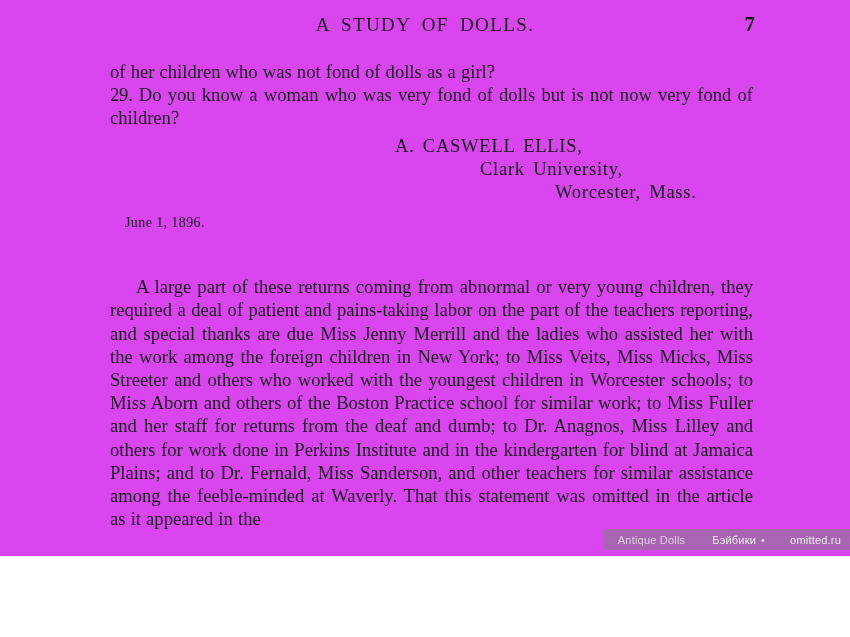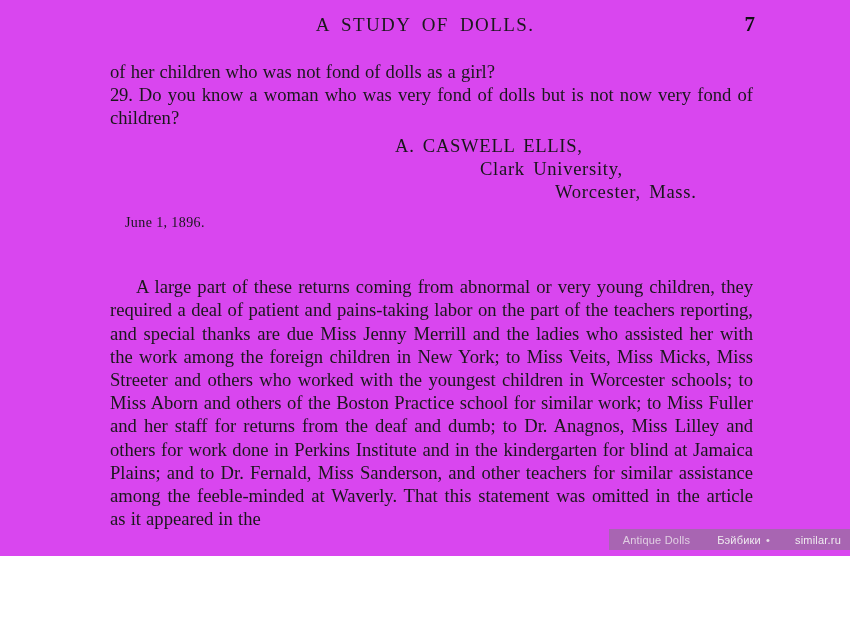--- a/index.html
+++ b/index.html
@@ -155,16 +155,16 @@
     <div class="para-gap-sm"></div>
 
     <p class="body runon"><span class="indent"></span><span>A large part of these returns coming from abnormal or very young children, they required a deal of patient and pains-taking labor on the part of the teachers reporting, and special thanks are due Miss Jenny Merrill and the ladies who assisted her with the work among the foreign children in New York; to Miss Veits, Miss Micks, Miss Streeter and others who worked with the youngest children in Worcester schools; to Miss Aborn and others of the Boston Practice school for similar work; to Miss Fuller and her staff for returns from the deaf and dumb; to Dr. Anagnos, Miss Lilley and others for work done in Perkins Institute and in the kindergarten for blind at Jamaica Plains; and to Dr. Fernald, Miss Sanderson, and other teachers for similar assistance among the feeble-minded at Waverly. That this statement was omitted in the article as it appeared in the</span></p>
 
   </div>
 
   <div class="watermark">
     <span class="wm-brand">Antique Dolls</span>
     <span class="wm-site">Бэйбики</span>
     <span class="wm-sep">•</span>
-    <span class="wm-site">similar.ru</span>
+    <span class="wm-site">omitted.ru</span>
   </div>
 
 </div>
 
 </body></html>

